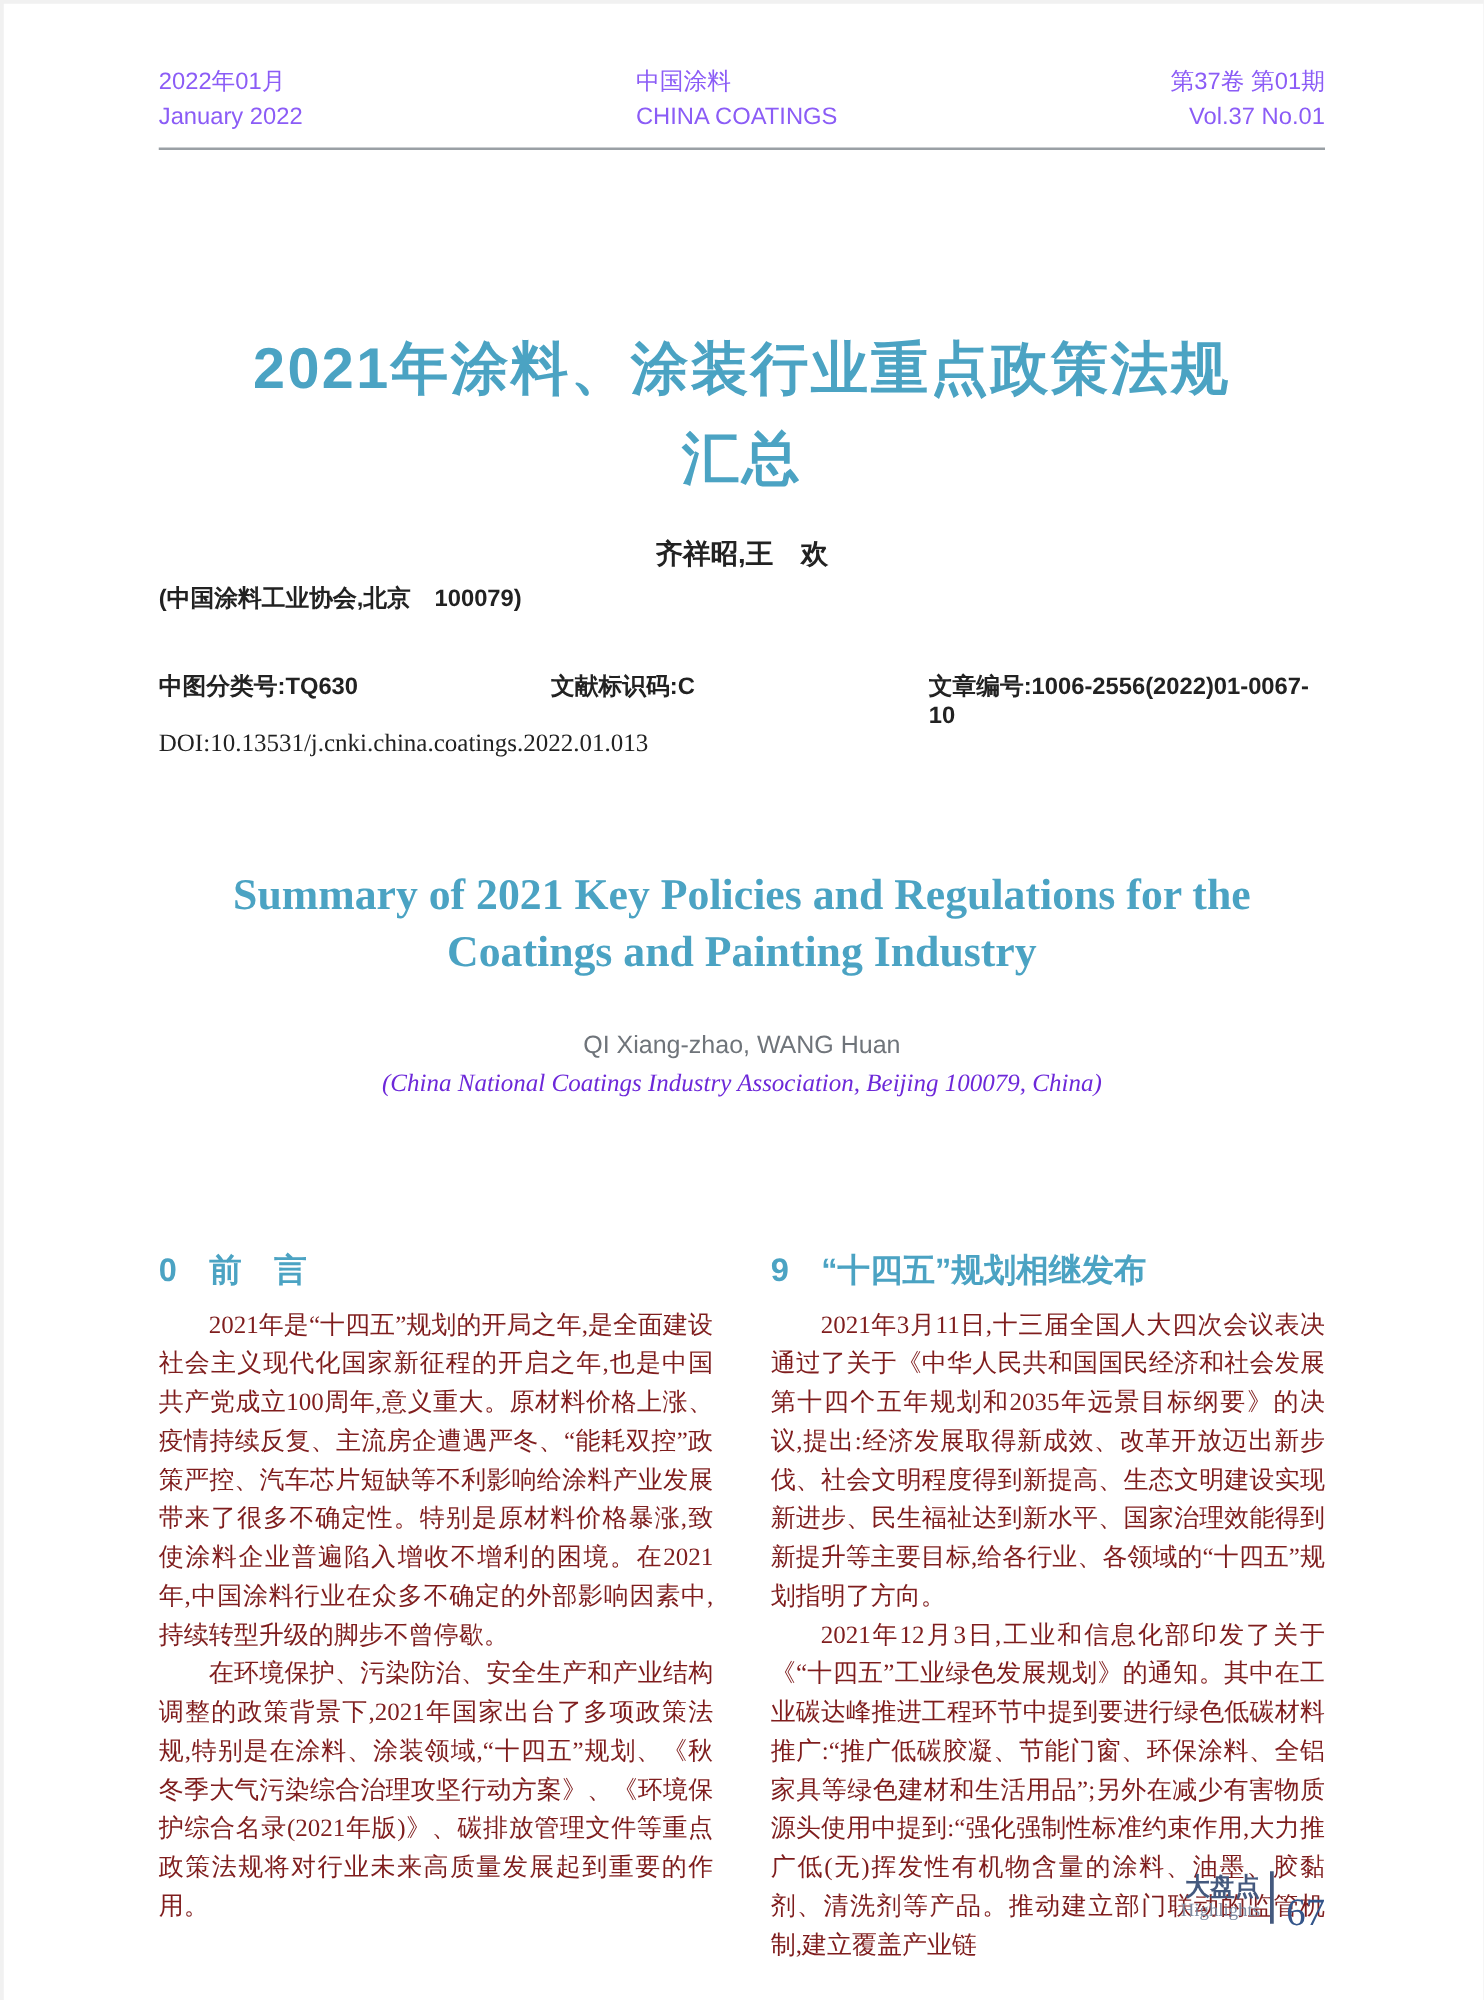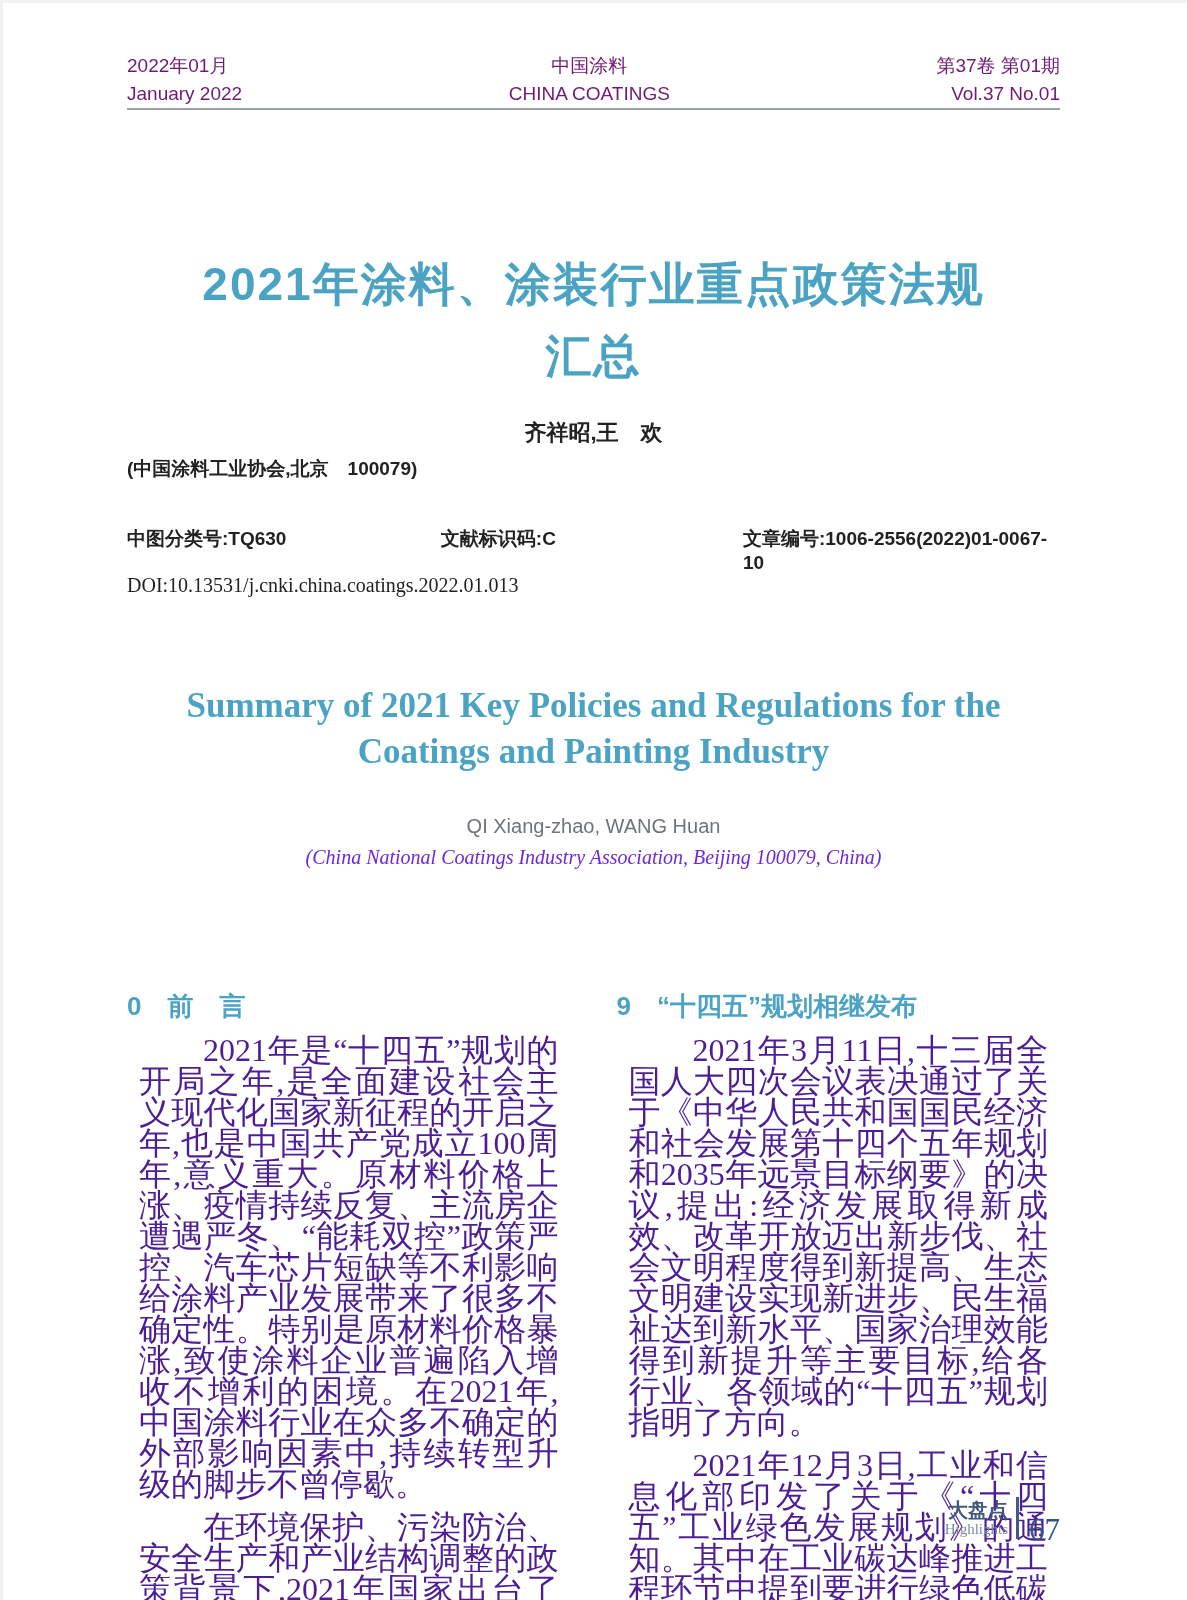--- a/index.html
+++ b/index.html
@@ -19,27 +19,28 @@
     overflow: hidden;
     font-family: "Liberation Serif", "DejaVu Serif", serif;
     color: #1f1f1f;
   }
   
   .journal-header {
     display: flex;
     justify-content: space-between;
     align-items: flex-end;
     padding-top: 52px;
+    padding-bottom: 10px;
     border-bottom: 2px solid #9aa0a5;
     font-family: "Liberation Sans", "DejaVu Sans", sans-serif;
-    color: #701a75;
+    color: #8b5cf6;
     font-size: 19px;
     line-height: 28px;
   }
-  .h-col.center { text-align: center; }
+  .h-col.center { }
   .h-col.right  { text-align: right; }
   
   .title-zh {
     margin: 138px 0 0 0;
     text-align: center;
     font-family: "Liberation Sans", "DejaVu Sans", sans-serif;
     font-weight: bold;
     font-size: 46px;
     line-height: 72px;
     letter-spacing: 2px;
@@ -112,26 +113,26 @@
   .col { flex: 1 1 0; min-width: 0; }
   .sec-heading {
     margin: 0 0 12px 0;
     font-family: "Liberation Sans", "DejaVu Sans", sans-serif;
     font-weight: bold;
     font-size: 26px;
     line-height: 34px;
     color: #4ba3c3;
   }
   .col p {
-    margin: 12px;
-    font-size: 32px;
+    margin: 0;
+    font-size: 20px;
     line-height: 31px;
     text-align: justify;
     text-indent: 2em;
-    color: #4c1d95;
+    color: #7f1d1d;
   }
   
   .page-marker {
     position: absolute;
     right: 127px;
     bottom: 52px;
     display: flex;
     align-items: center;
   }
   .marker-labels { text-align: right; }

